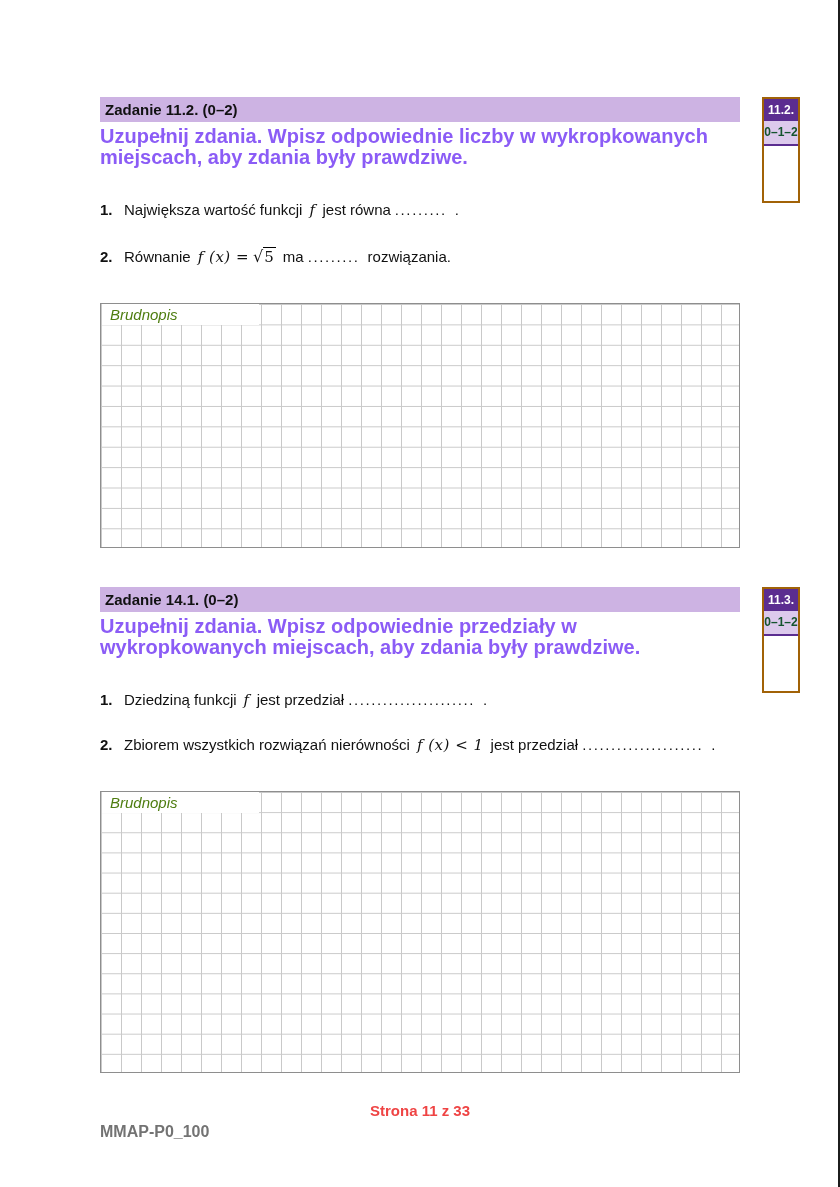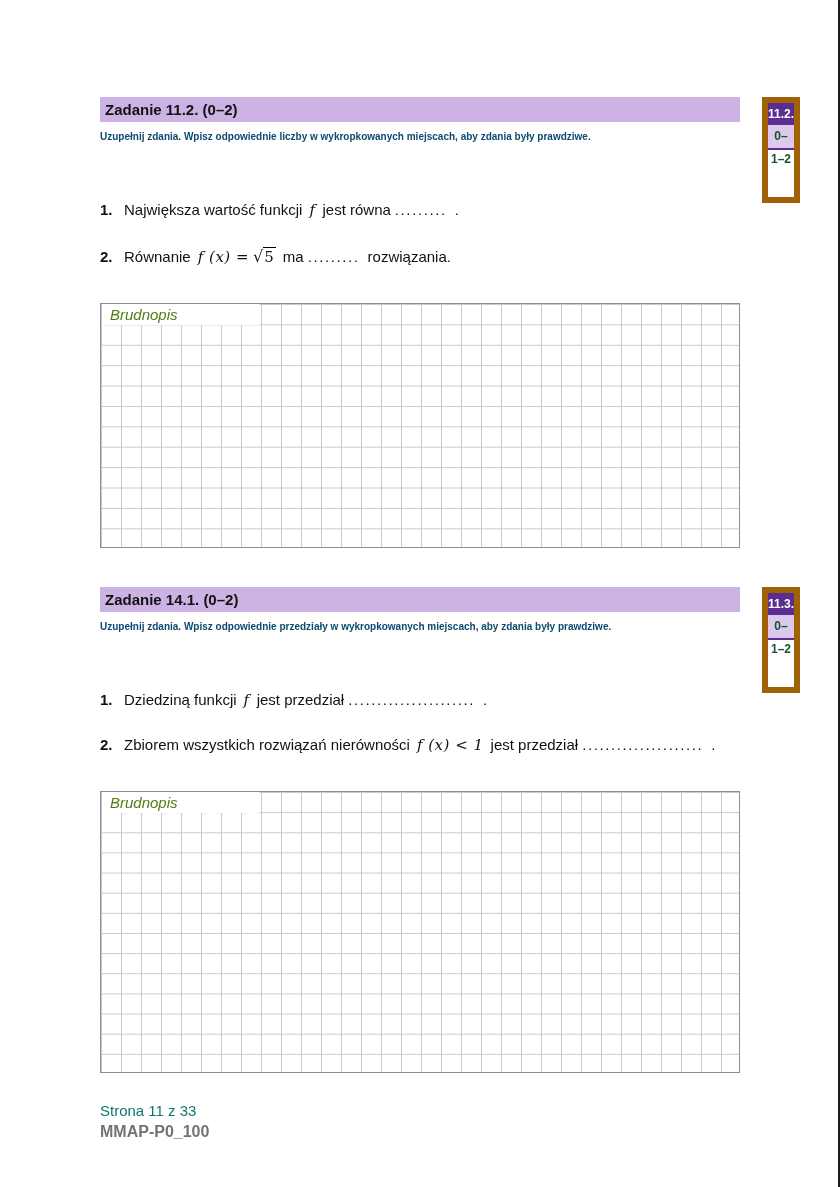--- a/index.html
+++ b/index.html
@@ -9,26 +9,26 @@
     font-family:"Liberation Sans", sans-serif; color:#1a1a1a; overflow:hidden;
   }
   .page-edge { position:absolute; right:0; top:0; width:2px; height:100%; background:#1c1c1c; }
 
   .band {
     position:absolute; left:100px; width:640px; height:25px;
     background:#cdb3e3; font-size:15px; font-weight:bold; color:#111;
     line-height:25px; padding-left:5px;
   }
   .instr {
-    position:absolute; left:100px; width:645px; font-size:10px; font-weight:bold;
-    line-height:21px; color:#0c4a6e;
+    position:absolute; left:100px; width:645px; font-size:20px; font-weight:bold;
+    line-height:21px; color:#8b5cf6;
   }
   .score-box {
     position:absolute; left:762px; width:38px; height:106px;
-    border:6px solid #a16207; background:#fff;
+    border:2px solid #a16207; background:#fff;
   }
   .score-id {
     height:22px; background:#5b2d90; color:#ffffff; font-size:12px; font-weight:bold;
     text-align:center; line-height:22px;
   }
   .score-scale {
     height:25px; background:#dcc9ec; color:#14532d; font-size:12px; font-weight:bold;
     text-align:center; line-height:23px; border-bottom:2px solid #5b2d90;
   }
   .score-empty { height:41px; background:#fff; }
@@ -57,22 +57,22 @@
     border:1px solid #8e8e8e;
   }
   .grid-1 { top:303px; height:245px; background-size:20px 20.4px; }
   .grid-2 { top:791px; height:282px; background-size:20px 20.15px; }
   .scratch-label {
     position:absolute; top:0; left:1px; width:157px; height:21px; background:#ffffff;
     font-style:italic; font-size:15px; color:#4d7c0f; padding:2px 0 0 8px;
   }
 
   .footer-page {
-    position:absolute; left:100px; top:1102px; width:640px; 
-    font-size:15px; color:#0f766e;
+    position:absolute; left:100px; top:1102px; width:640px; text-align:center;
+    font-size:15px; color:#ef4444;font-weight:bold;
   }
   .footer-code {
     position:absolute; left:100px; top:1123px; font-size:16px; font-weight:bold; color:#737373;
   }
 </style>
 </head>
 <body>
 
 <div class="page">
   <div class="page-edge"></div>

